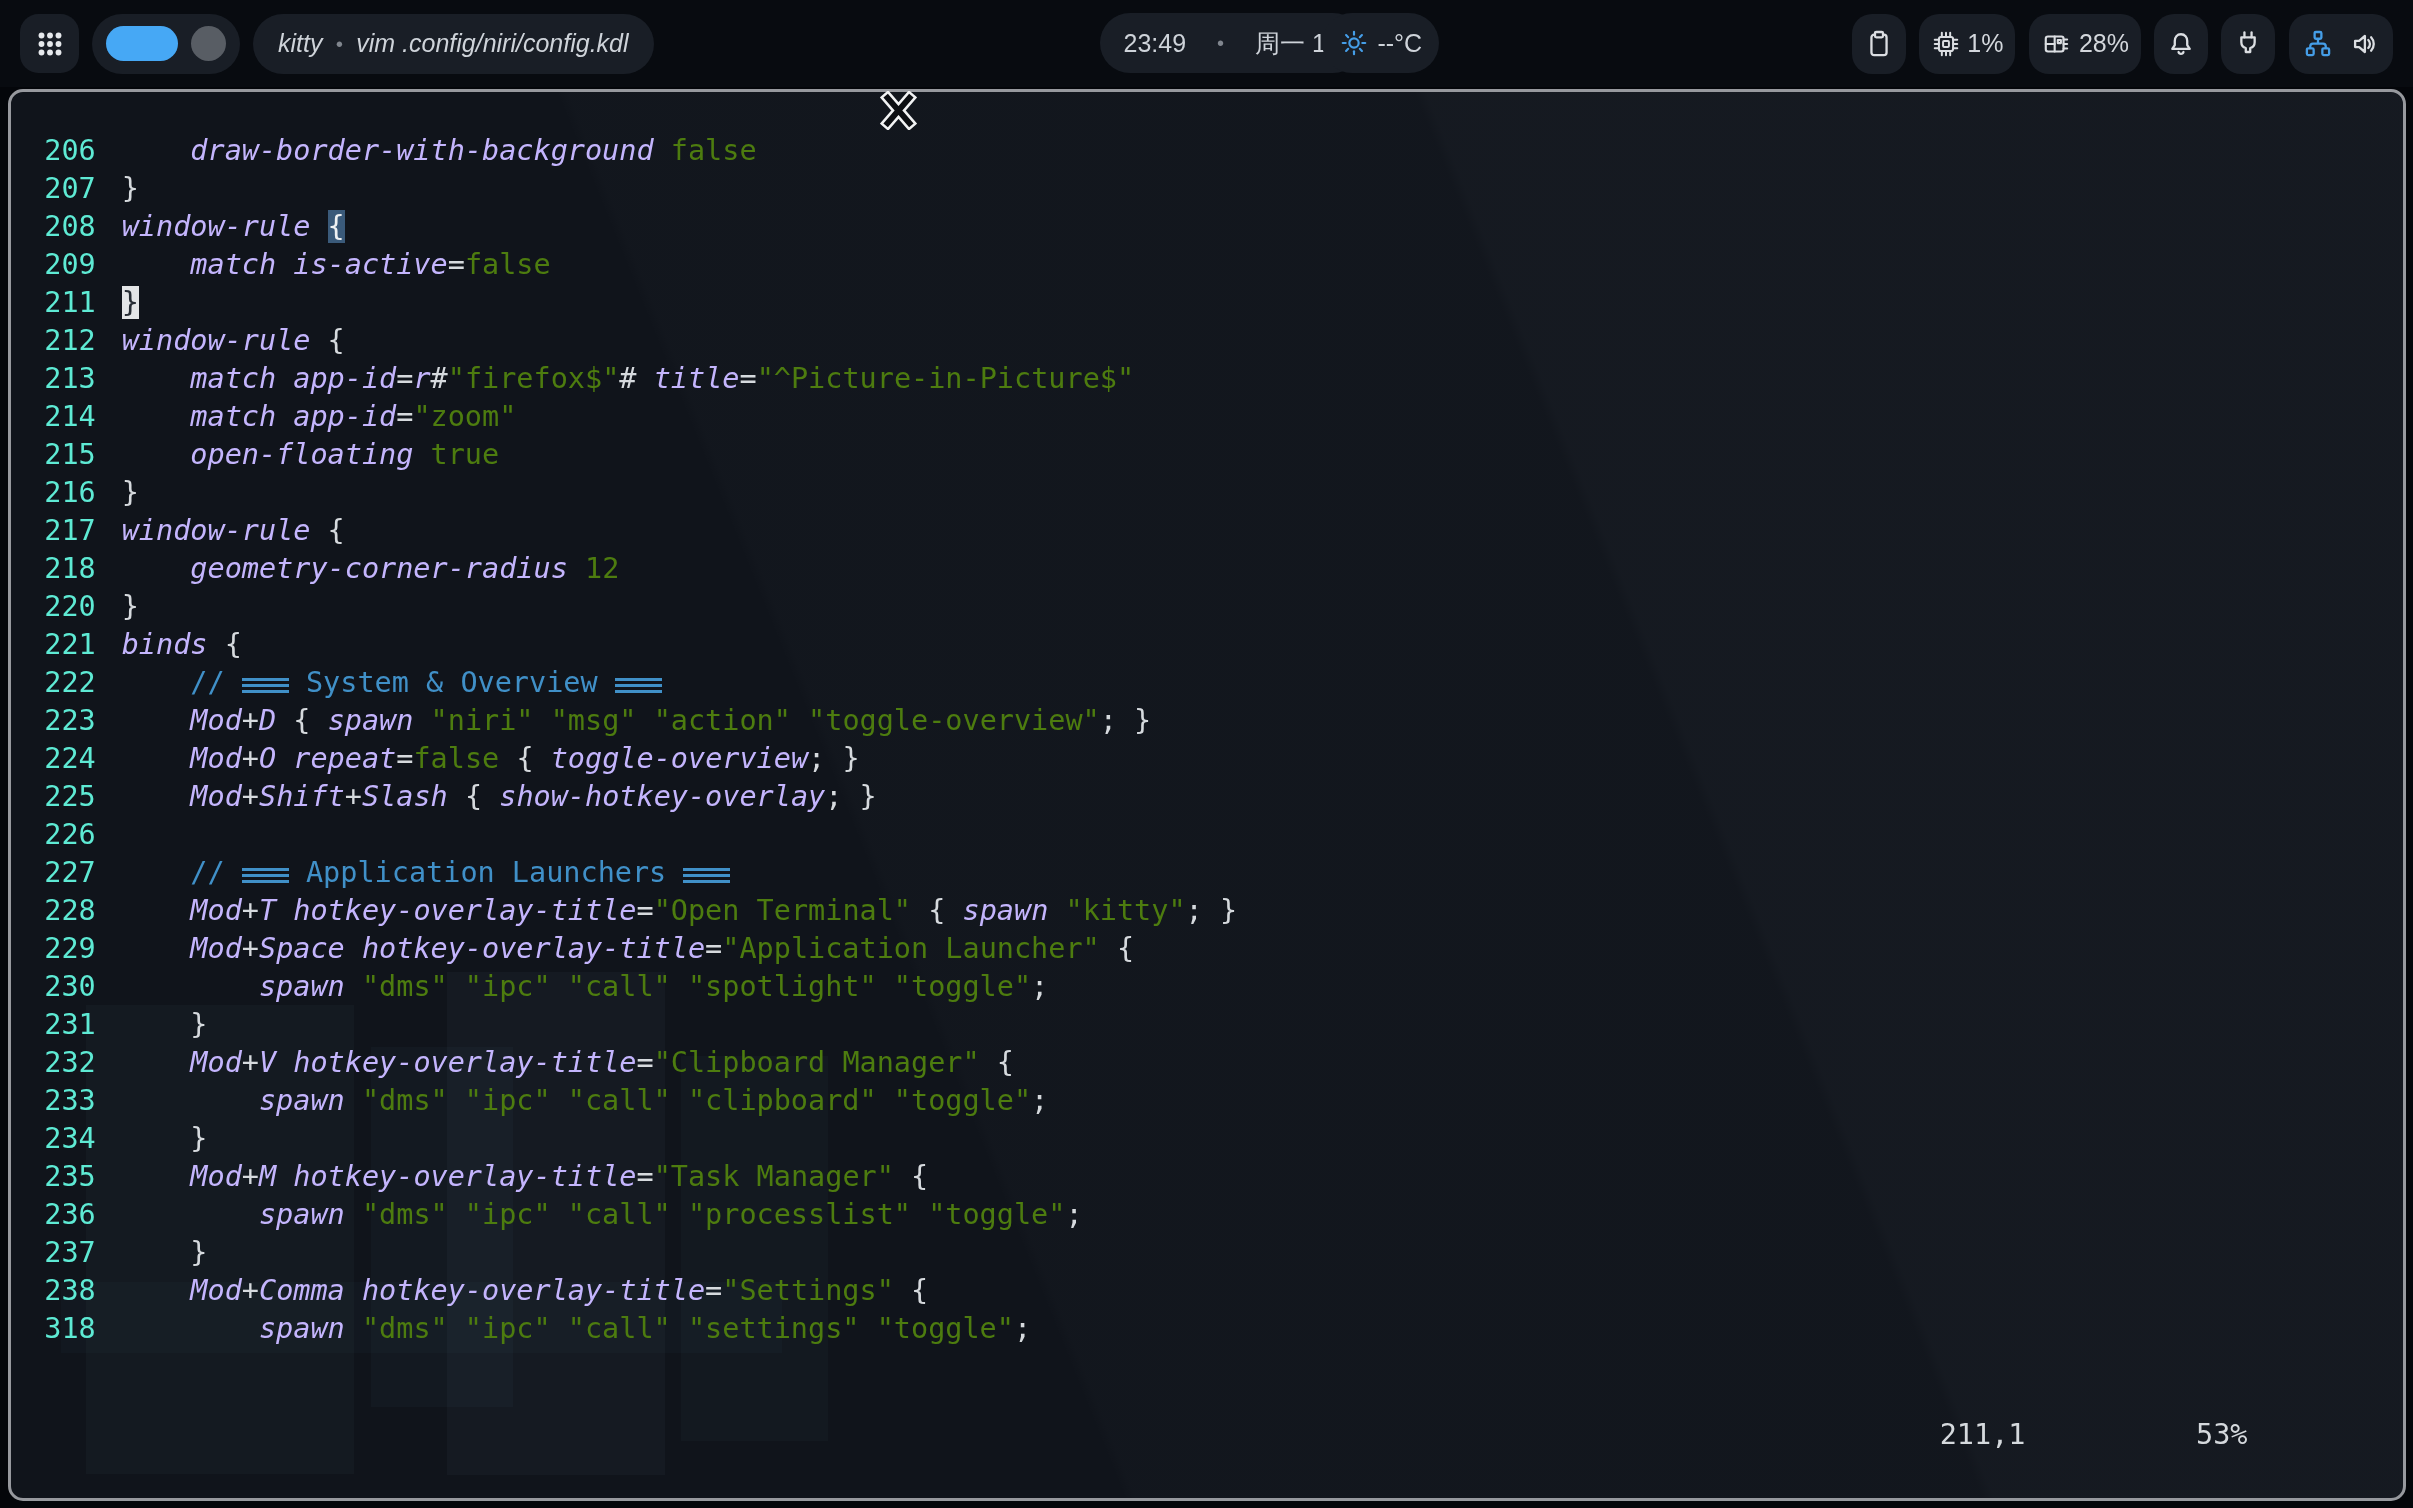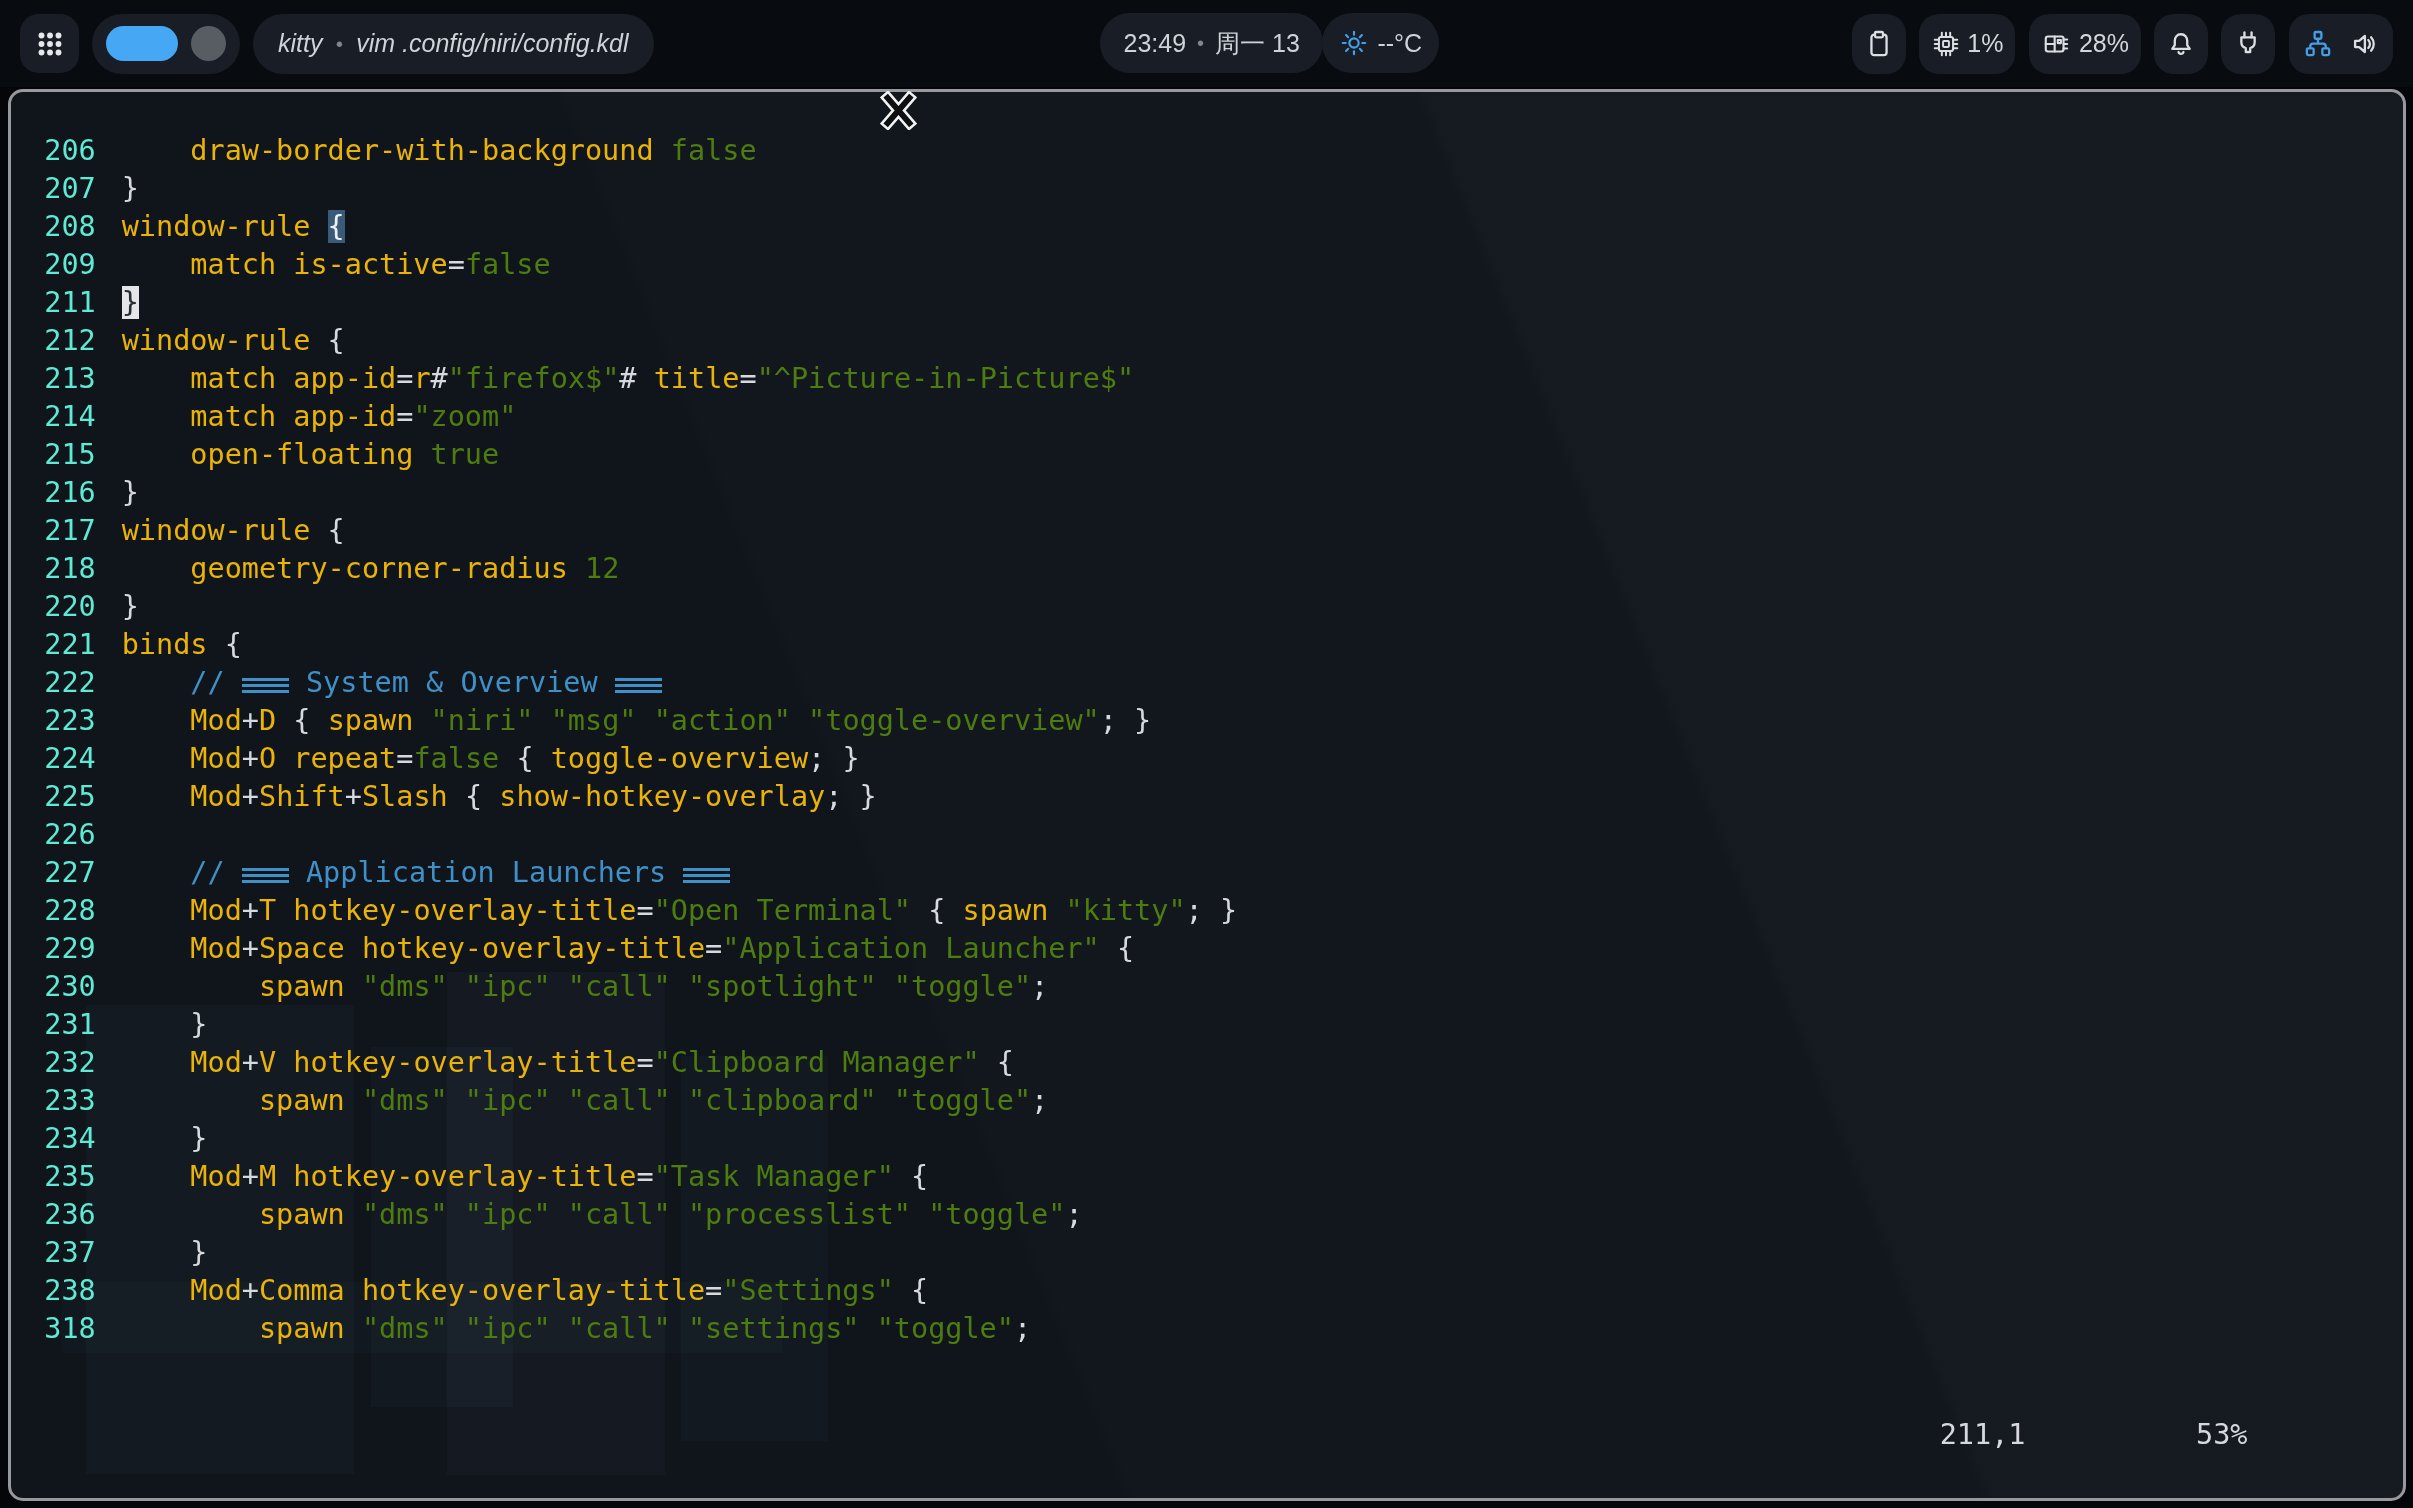--- a/index.html
+++ b/index.html
@@ -13,21 +13,21 @@
   .bar-left { display: flex; align-items: center; gap: 13.4px; font-style: italic; }
   .bar-btn { width: 59px; height: 59px; border-radius: 18.4px; background: #191e26;
     display: flex; align-items: center; justify-content: center; border: none; padding: 0; }
   .pill { height: 60px; border-radius: 30px; background: #191e26;
     display: flex; align-items: center; }
   .ws-pill { gap: 13.4px; padding: 0 13.4px; }
   .ws-active { width: 72px; height: 35px; border-radius: 17.6px; background: #46a8f5; }
   .ws-idle { width: 35px; height: 35px; border-radius: 17.6px; background: #585d64; }
   .title-pill { gap: 13.4px; padding: 0 25px; color: #ced3d9; font-size: 25px; }
   .dot-sep { color: #80868e; font-size: 20px; line-height: 1; }
-  .clock-pill { position: absolute; left: 1100px; top: 13.4px; gap: 11px; padding: 0 23.5px;
+  .clock-pill { position: absolute; left: 1100px; top: 13.4px; gap: 31px; padding: 0 23.5px;
     color: #ced3d9; font-size: 25px; }
   .weather-pill { position: absolute; left: 1322px; top: 13.4px; gap: 8.4px; padding: 0 17px;
     color: #ced3d9; font-size: 25px; }
   .bar-right { margin-left: auto; display: flex; align-items: center; gap: 13.4px; }
   .icon-btn { width: 54px; height: 60px; border-radius: 20px; background: #191e26;
     display: flex; align-items: center; justify-content: center; border: none; padding: 0; }
   .stat-pill { gap: 6.7px; padding: 0 11.7px; border-radius: 20px; font-size: 25px; color: #d3d7dc; }
   .combo-pill { gap: 13.4px; padding: 0 13.4px; border-radius: 20px; }
   .bar-ico { display: block; }
 
@@ -45,21 +45,21 @@
   .r2 { left: 360px; top: 955px; width: 142px; height: 360px; background: rgba(110,165,185,0.035); }
   .r3 { left: 436px; top: 880px; width: 218px; height: 503px; background: rgba(110,165,185,0.05); }
   .r4 { left: 670px; top: 964px; width: 147px; height: 385px; background: rgba(110,165,185,0.04); }
   .r5 { left: 50px;  top: 1190px; width: 721px; height: 71px;  background: rgba(110,165,185,0.03); }
 
   .vim { position: absolute; inset: 0; font-family: "DejaVu Sans Mono", monospace;
     font-size: 28.5px; line-height: 38px; }
   .rows { padding: 40px 0 0 25px; }
   .row { height: 38px; white-space: pre; }
   .lnum { display: inline-block; width: 69px; text-align: center; color: #5eead4; }
-  .nd { color: #eab308; }
+  .nd { color: #c4b5fd; font-style: italic; }
   .vl { color: #4d7c0f; }
   .op { color: #d6dade; }
   .cm { color: #4090c8; }
   .mb { background: #3a5a7a; color: #eef1f3; }
   .cu { background: #e3e5e7; color: #262c34; }
   .bars { display: inline-block; width: 47px; height: 15px; vertical-align: -0.8px;
     background: linear-gradient(to bottom,
       #4090c8 0px, #4090c8 3.4px, transparent 3.4px, transparent 5.9px,
       #4090c8 5.9px, #4090c8 9.2px, transparent 9.2px, transparent 11.7px,
       #4090c8 11.7px, #4090c8 15px); }

